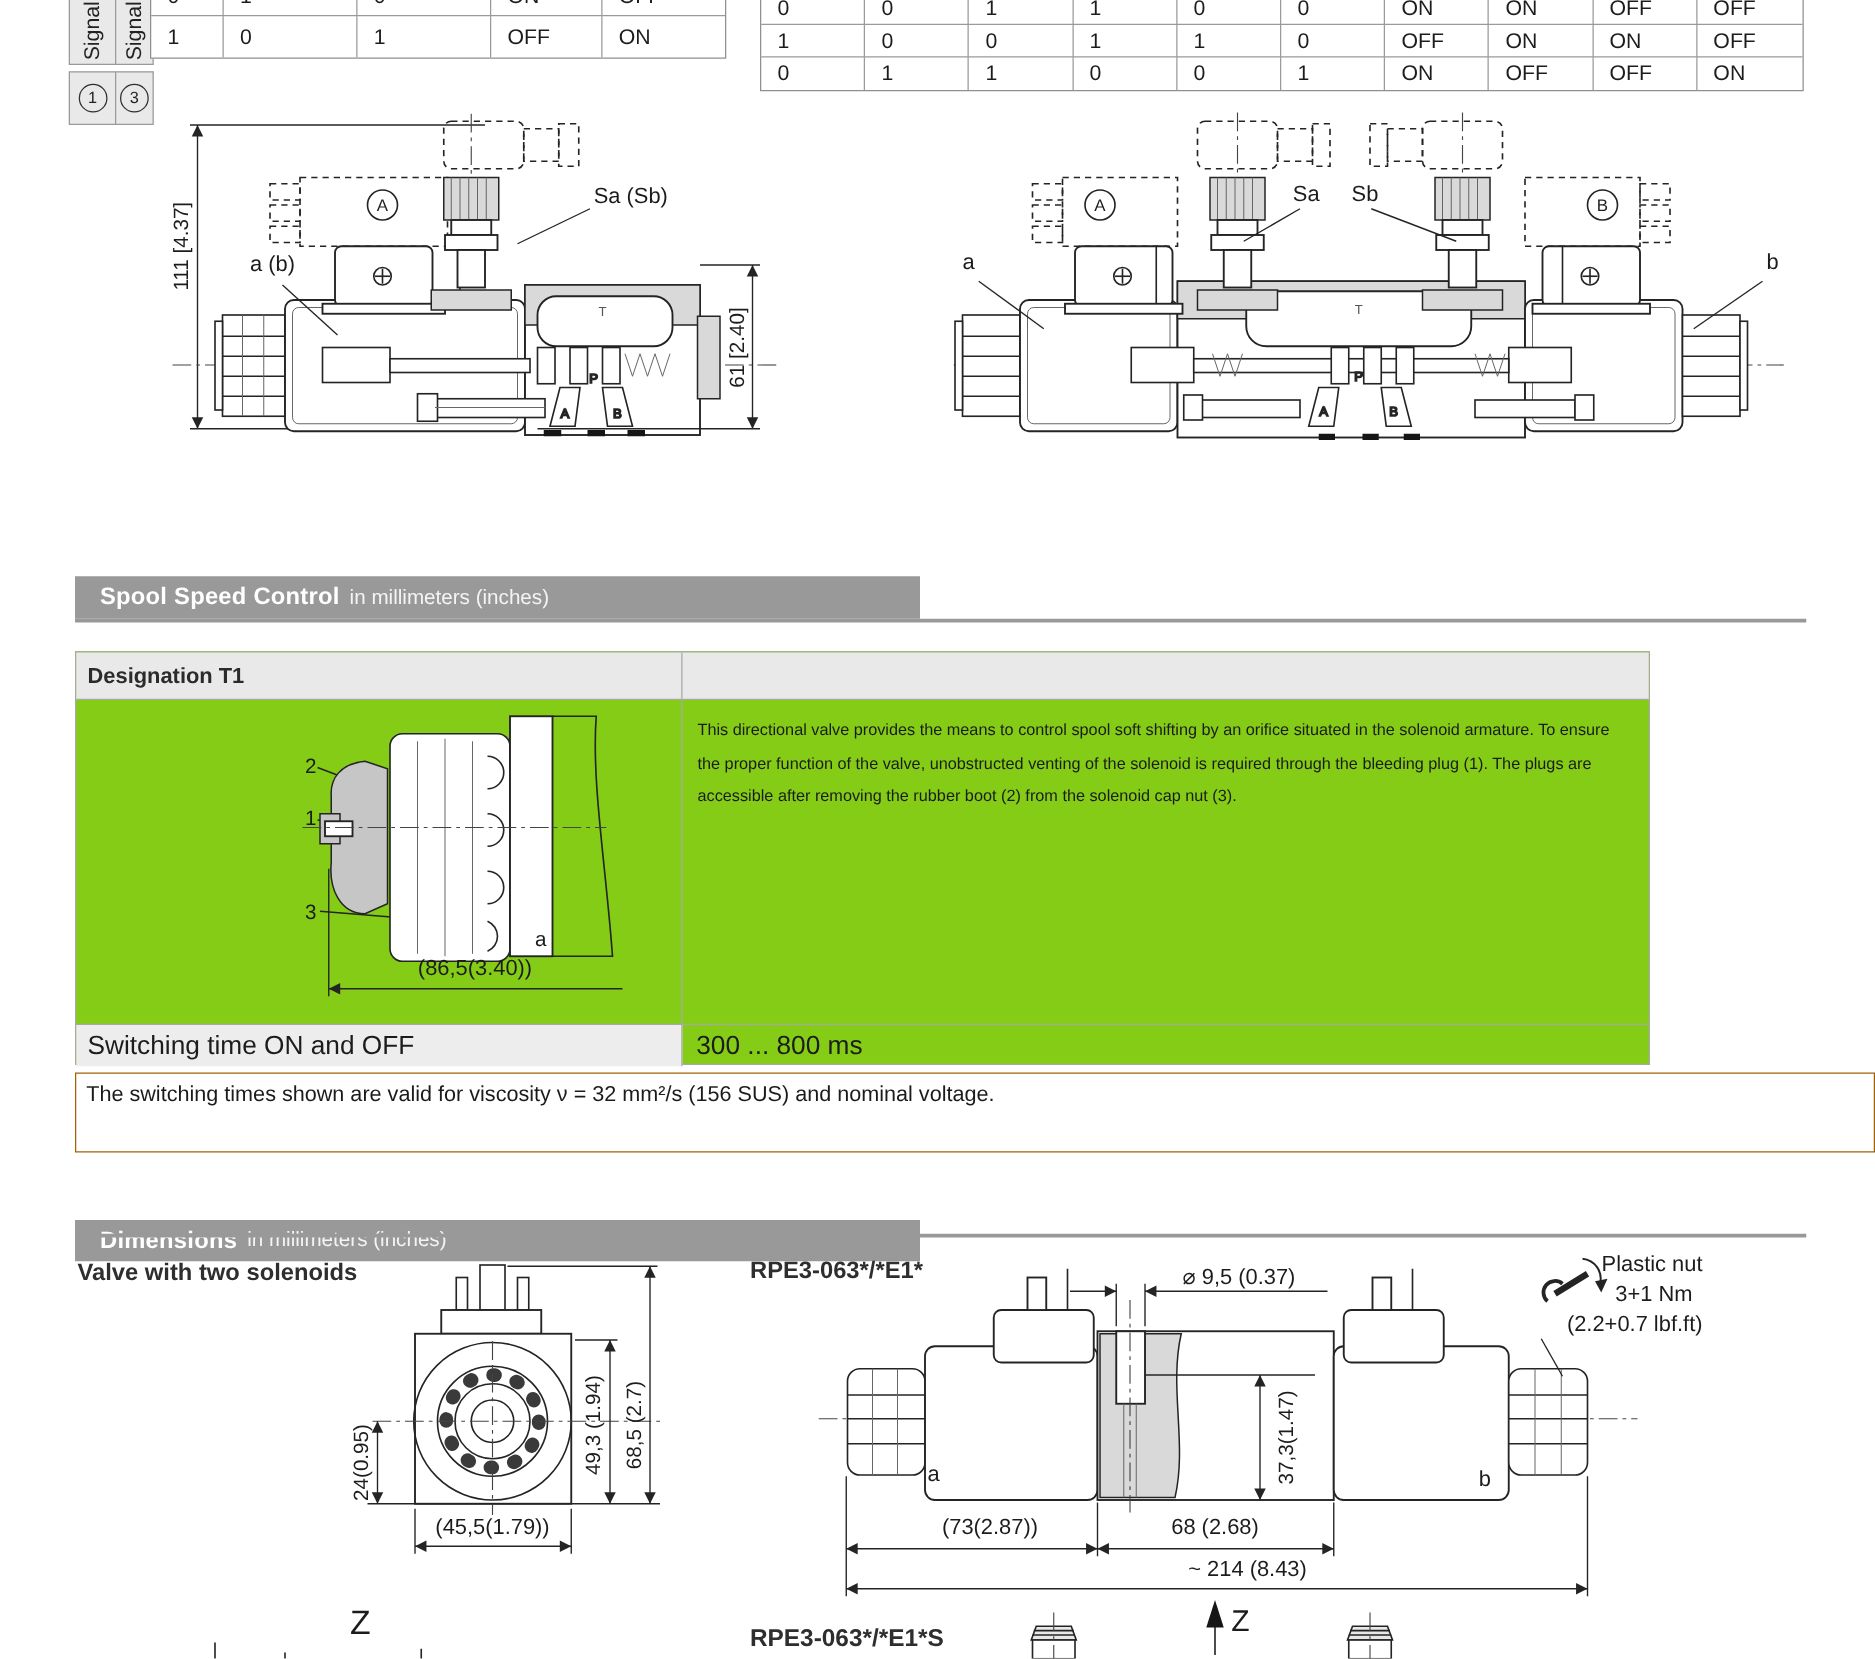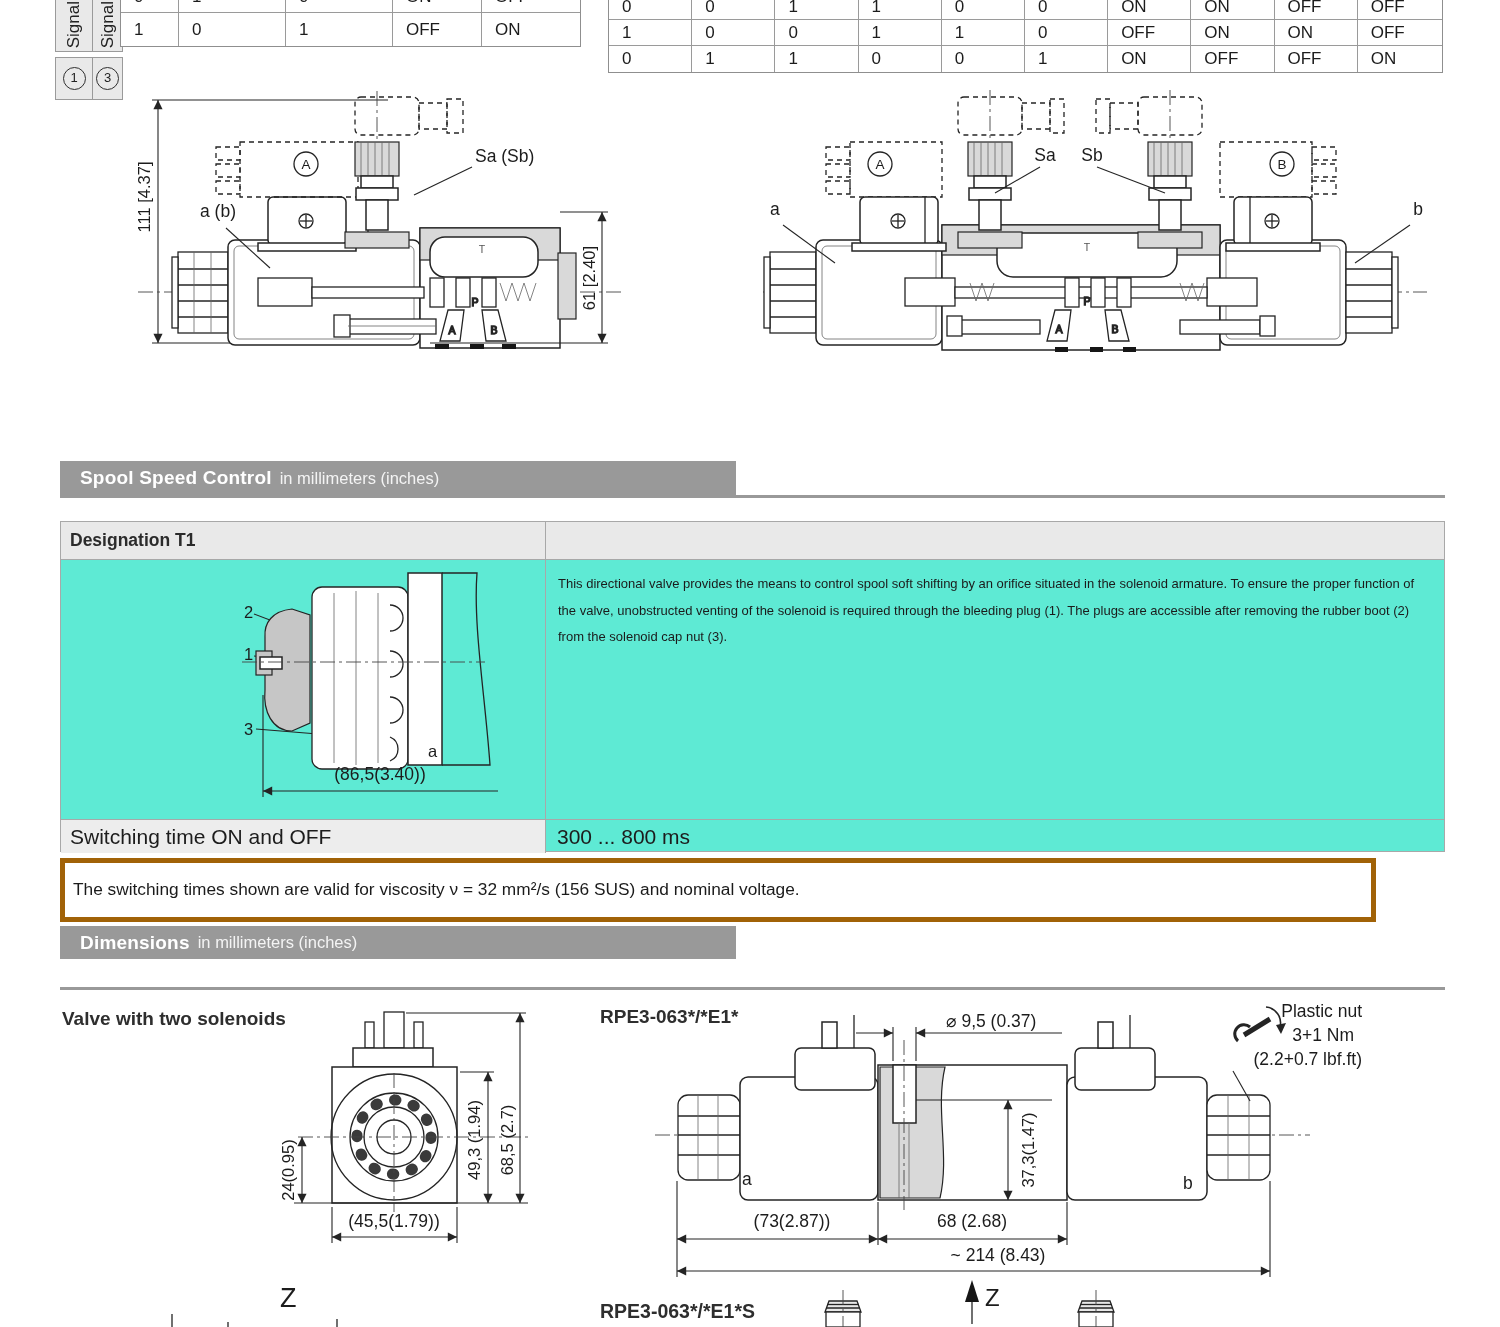--- a/index.html
+++ b/index.html
@@ -38,34 +38,34 @@
             display:flex;align-items:center;justify-content:center}
   .circmark{display:inline-block;width:21px;height:21px;border:1.4px solid #2f2f2f;border-radius:50%;
             font-size:13px;line-height:20px;text-align:center;color:#222}
   
   .secbar{position:absolute;left:60px;width:676px;background:#999;color:#fff;
           display:flex;align-items:center;padding-left:20px;box-sizing:border-box}
   .secbar .bt{font-weight:bold;font-size:19px;letter-spacing:.2px}
   .secbar .bs{font-size:16.5px;margin-left:8px;color:#f4f4f4}
   .secline{position:absolute;left:60px;width:1385px;height:3px;background:#999}
   
-  .sptable{position:absolute;left:60px;top:521px;width:1385px;height:331px;border:1px solid #a8a8a8;
-           box-sizing:border-box;background:#5eead4}
+  .sptable{position:absolute;left:60px;top:521px;width:1260px;height:331px;border:1px solid #a8a8a8;
+           box-sizing:border-box;background:#84cc16}
   .sphead{display:flex;height:38px;background:#e9e9e9;border-bottom:1px solid #a8a8a8;box-sizing:border-box}
   .sphead>div{box-sizing:border-box;display:flex;align-items:center;font-weight:bold;font-size:17.5px;
               color:#2b2b2b;padding-left:9px}
   .spbody{display:flex;height:259px;box-sizing:border-box}
   .spswitch{display:flex;height:34px;border-top:1px solid #a8a8a8;box-sizing:border-box;font-size:21px}
   .colL{width:485px;border-right:1px solid #a8a8a8;box-sizing:border-box}
   .colR{flex:1}
   .imptext{padding:11px 16px 0 12px;font-size:13px;line-height:26.5px;color:#1b1b1b}
   .swlab{background:#ededed;display:flex;align-items:center;padding-left:9px}
   .swval{display:flex;align-items:center;padding-left:11px}
-  .notebox{position:absolute;left:60px;top:858px;width:1316px;height:64px;border:5px solid #a16207;
-           box-sizing:border-box;padding:15px 8px;font-size:17.3px;line-height:22.5px;color:#1b1b1b}
+  .notebox{position:absolute;left:60px;top:858px;width:1440px;height:64px;border:1px solid #a16207;
+           box-sizing:border-box;padding:5px 8px;font-size:17.3px;line-height:22.5px;color:#1b1b1b}
   .bigttl{position:absolute;font-weight:bold;font-size:19px;color:#2e2e2e}
   .ztxt{position:absolute;font-size:27px;color:#1c1c1c}
 </style>
 </head>
 <body>
 
 <div id="page">
 
   <svg width="0" height="0">
     <defs>
@@ -418,21 +418,21 @@
       <line class="dim" x1="33" y1="130" x2="33" y2="232"></line>
       <line class="dim" x1="33" y1="226" x2="268" y2="226" marker-start="url(#ar)"></line>
       <text class="lbl" x="150" y="215" text-anchor="middle">(86,5(3.40))</text>
     </g>
   </svg>
 
   <div class="notebox">
     <div>The switching times shown are valid for viscosity ν = 32 mm²/s (156 SUS) and nominal voltage.</div>
   </div>
 
-  <div class="secbar" style="top:926px;height:33px">
+  <div class="secbar" style="top:976px;height:33px">
     <span class="bt">Dimensions</span>
     <span class="bs">in millimeters (inches)</span>
   </div>
   <div class="secline" style="top:987px"></div>
 
   <div class="bigttl" style="left:62px;top:1008px">Valve with two solenoids</div>
   <div class="bigttl" style="left:600px;top:1006px">RPE3-063*/*E1*</div>
 
   <svg style="left:270px;top:1000px" width="290" height="260">
     <g class="s">

